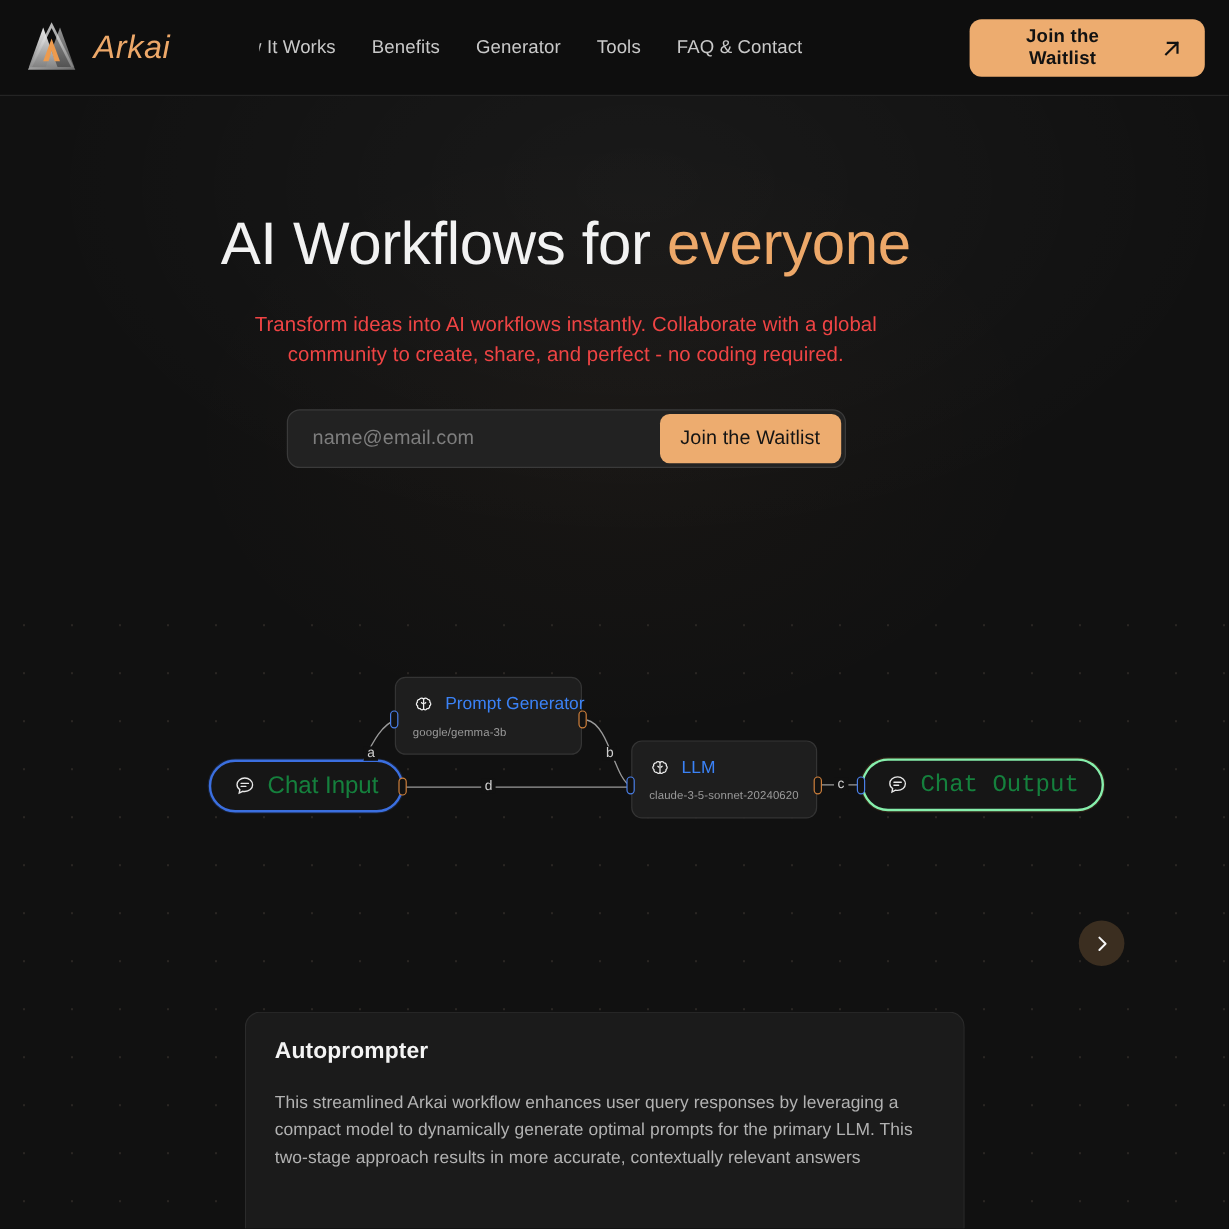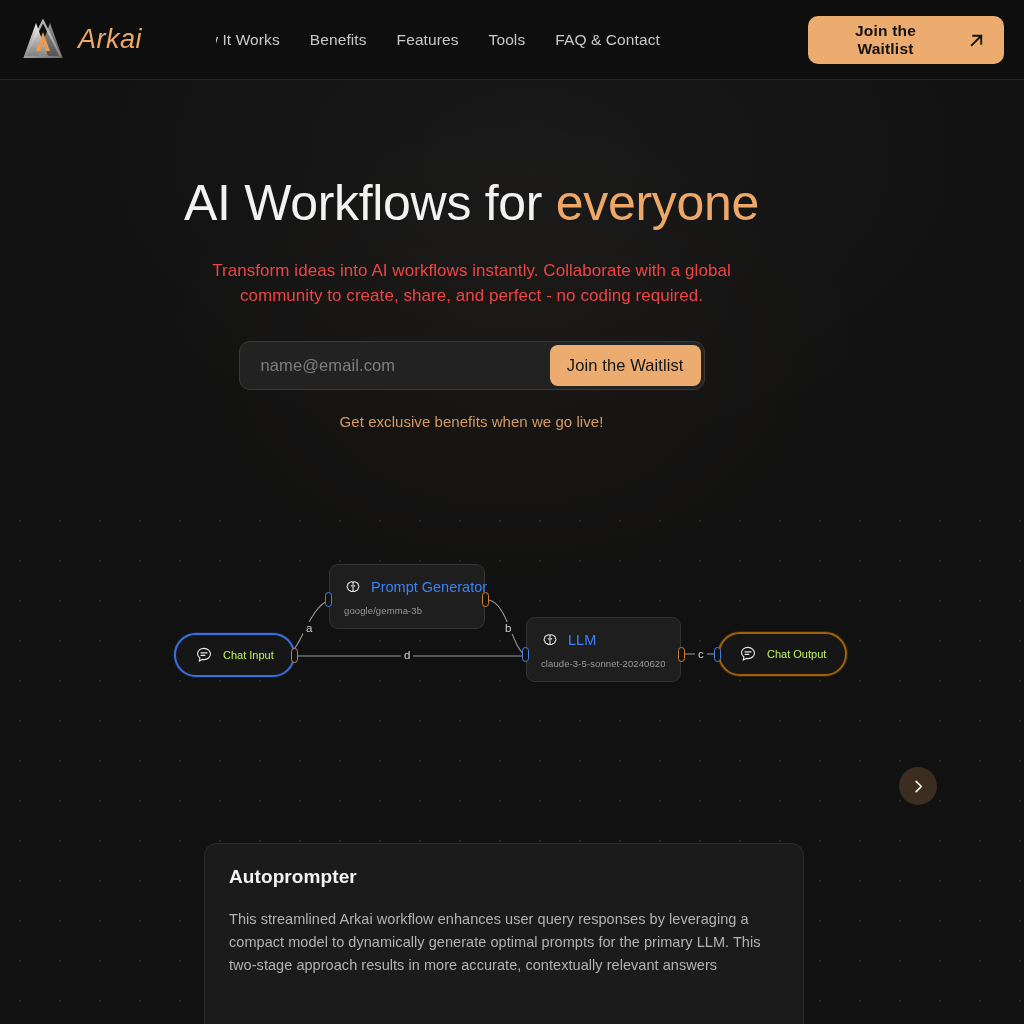--- a/index.html
+++ b/index.html
@@ -216,22 +216,22 @@
   .node-pill {
     display: flex;
     align-items: center;
     gap: 10px;
     height: 44px;
     padding: 0 19px;
     border-radius: 22px;
     background: #161616;
   }
   .node-pill.blue  { border: 2px solid #3b6fe0; box-shadow: 0 0 0 1px rgba(59,111,224,0.18); }
-  .node-pill.orange{ border: 2px solid #a16207; box-shadow: 0 0 0 1px rgba(200,122,53,0.18); }
-  .node-pill-label { font-size: 11px; color: #bef264; white-space: nowrap; }
+  .node-pill.orange{ border: 2px solid #86efac; box-shadow: 0 0 0 1px rgba(200,122,53,0.18); font-family: Liberation Mono, monospace; }
+  .node-pill-label { font-size: 20px; color: #15803d; white-space: nowrap; }
 
   
   .node-card {
     width: 156px;
     padding: 13px 14px 12px;
     border-radius: 9px;
     background: #1e1e1e;
     border: 1px solid #343434;
   }
   .node-card-head { display: flex; align-items: center; gap: 9px; }
@@ -337,21 +337,21 @@
           <path d="M30 6 L42 39 L18 39 Z" fill="url(#lgA)" opacity="0.55"></path>
           <path d="M23 15 L30 34 L25.5 34 L23 25 L20.5 34 L16 34 Z" fill="#ed9b4e"></path>
         </svg>
       </span>
       <span class="brand-name">Arkai</span>
     </div>
 
     <nav class="nav">
       <a class="nav-link">ow It Works</a>
       <a class="nav-link">Benefits</a>
-      <a class="nav-link">Features</a>
+      <a class="nav-link">Generator</a>
       <a class="nav-link">Tools</a>
       <a class="nav-link">FAQ &amp; Contact</a>
     </nav>
 
     <button class="cta-header">
       <span class="cta-header-label">Join the Waitlist</span>
       <span>
         <svg class="arrow-ne" viewBox="0 0 20 20" xmlns="http://www.w3.org/2000/svg">
           <path d="M5 15 L15 5 M6.5 5 L15 5 L15 13.5" fill="none" stroke="#121212" stroke-width="1.9" stroke-linecap="square"></path>
         </svg>
@@ -366,21 +366,20 @@
   <div class="hero">
     <h1 class="headline"><span>AI Workflows for </span><span class="accent">everyone</span></h1>
 
     <p class="subhead">Transform ideas into AI workflows instantly. Collaborate with a global community to create, share, and perfect - no coding required.</p>
 
     <div class="signup">
       <input class="email-input" type="text" placeholder="name@email.com" style="">
       <button class="signup-btn">Join the Waitlist</button>
     </div>
 
-    <p class="signup-note">Get exclusive benefits when we go live!</p>
   </div>
 
   <div class="flow">
 
     <svg class="flow-svg" viewBox="0 0 1024 200" xmlns="http://www.w3.org/2000/svg">
 
       <path d="M284 116 C 300 116, 308 66, 330 60" fill="none" stroke="#9a9a9a" stroke-width="1.1"></path>
 
       <path d="M489 60 C 508 64, 512 110, 526 115" fill="none" stroke="#9a9a9a" stroke-width="1.1"></path>
 

